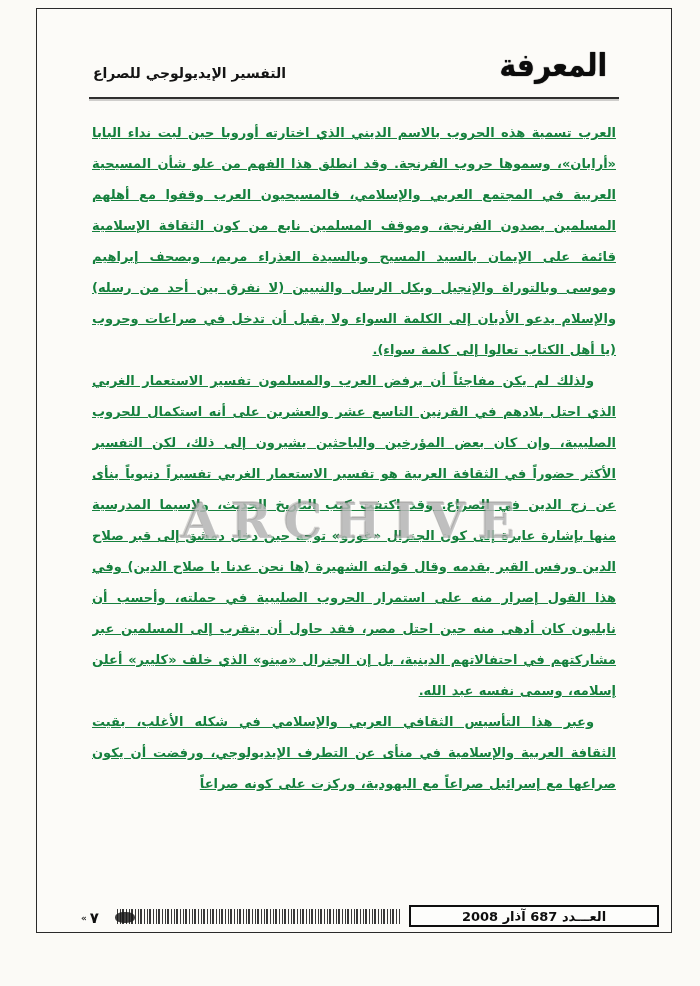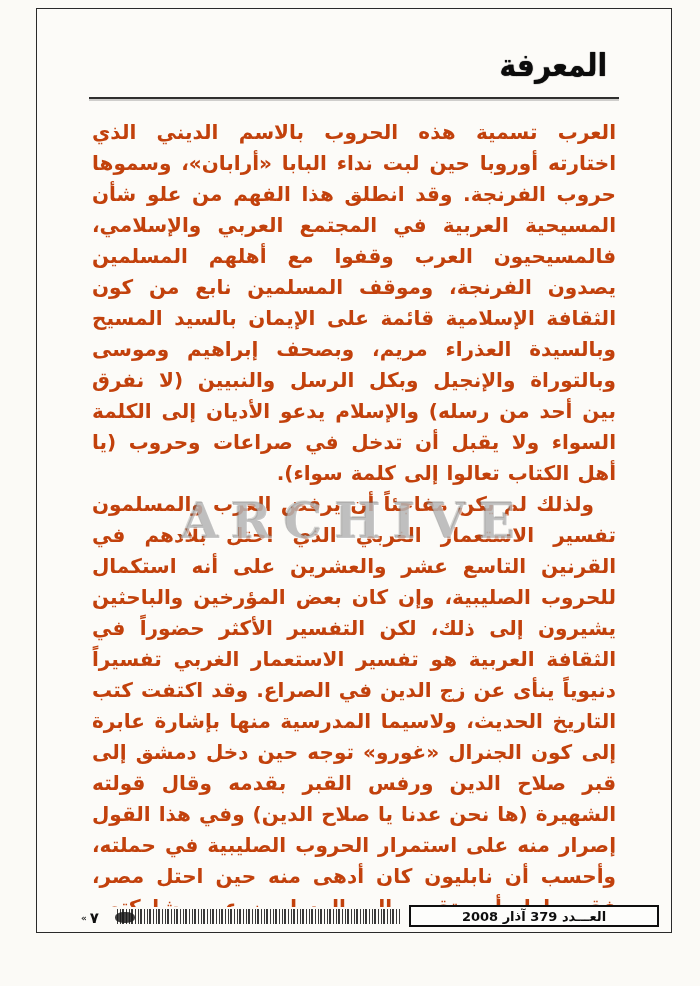--- a/index.html
+++ b/index.html
@@ -31,23 +31,24 @@
   }
   .header-rule {
     position:absolute; top:88px; left:52px; right:52px;
     height:2px; background:#2f2f2f;
     box-shadow:0 2px 0 rgba(70,70,70,0.25);
   }
   .body-text {
     position:absolute; top:108px; left:55px; right:55px;
     height:790px; overflow:hidden;
     direction:rtl; text-align:justify;
-    font-size:20px; font-weight:bold;
-    line-height:31px; color:#c2410c;
+    font-size:13px; font-weight:bold;
+    line-height:31px; color:#15803d;
     word-spacing:1px;
+    text-decoration:underline;
   }
   .body-text p { margin:0; }
   .body-text p.indent { text-indent:22px; }
   .watermark {
     position:absolute; top:484px; left:0; right:0;
     text-align:center; pointer-events:none; z-index:5;
   }
   .wm-text {
     font-family:"DejaVu Serif", serif;
     font-size:49px; font-weight:bold;
@@ -90,20 +91,21 @@
   .pn-marker { font-size:9px; color:#333; }
 </style>
 </head>
 <body>
 
 <div class="scan">
   <div class="frame">
 
     <div class="logo">المعرفة</div>
 
+    <div class="header-title">التفسير الإيديولوجي للصراع</div>
 
     <div class="header-rule"></div>
 
     <div class="body-text">
       <p>العرب تسمية هذه الحروب بالاسم الديني الذي اختارته أوروبا حين لبت نداء البابا «أرابان»، وسموها حروب الفرنجة. وقد انطلق هذا الفهم من علو شأن المسيحية العربية في المجتمع العربي والإسلامي، فالمسيحيون العرب وقفوا مع أهلهم المسلمين يصدون الفرنجة، وموقف المسلمين نابع من كون الثقافة الإسلامية قائمة على الإيمان بالسيد المسيح وبالسيدة العذراء مريم، وبصحف إبراهيم وموسى وبالتوراة والإنجيل وبكل الرسل والنبيين (لا نفرق بين أحد من رسله) والإسلام يدعو الأديان إلى الكلمة السواء ولا يقبل أن تدخل في صراعات وحروب (يا أهل الكتاب تعالوا إلى كلمة سواء).</p>
       <p class="indent">ولذلك لم يكن مفاجئاً أن يرفض العرب والمسلمون تفسير الاستعمار الغربي الذي احتل بلادهم في القرنين التاسع عشر والعشرين على أنه استكمال للحروب الصليبية، وإن كان بعض المؤرخين والباحثين يشيرون إلى ذلك، لكن التفسير الأكثر حضوراً في الثقافة العربية هو تفسير الاستعمار الغربي تفسيراً دنيوياً ينأى عن زج الدين في الصراع. وقد اكتفت كتب التاريخ الحديث، ولاسيما المدرسية منها بإشارة عابرة إلى كون الجنرال «غورو» توجه حين دخل دمشق إلى قبر صلاح الدين ورفس القبر بقدمه وقال قولته الشهيرة (ها نحن عدنا يا صلاح الدين) وفي هذا القول إصرار منه على استمرار الحروب الصليبية في حملته، وأحسب أن نابليون كان أدهى منه حين احتل مصر، فقد حاول أن يتقرب إلى المسلمين عبر مشاركتهم في احتفالاتهم الدينية، بل إن الجنرال «مينو» الذي خلف «كليبر» أعلن إسلامه، وسمى نفسه عبد الله.</p>
       <p class="indent">وعبر هذا التأسيس الثقافي العربي والإسلامي في شكله الأغلب، بقيت الثقافة العربية والإسلامية في منأى عن التطرف الإيديولوجي، ورفضت أن يكون صراعها مع إسرائيل صراعاً مع اليهودية، وركزت على كونه صراعاً</p>
     </div>
 
     <div class="watermark">
@@ -111,18 +113,18 @@
     </div>
 
     <div class="footer">
       <div class="page-num-wrap">
         <span class="pn-marker">«</span>
         <span>٧</span>
       </div>
       <div class="smudge"></div>
       <div class="barcode"></div>
       <div class="issue-box">
-        <span>العـــدد 379 آذار 2008</span>
+        <span>العـــدد 687 آذار 2008</span>
       </div>
     </div>
 
   </div>
 </div>
 
 </body></html>

